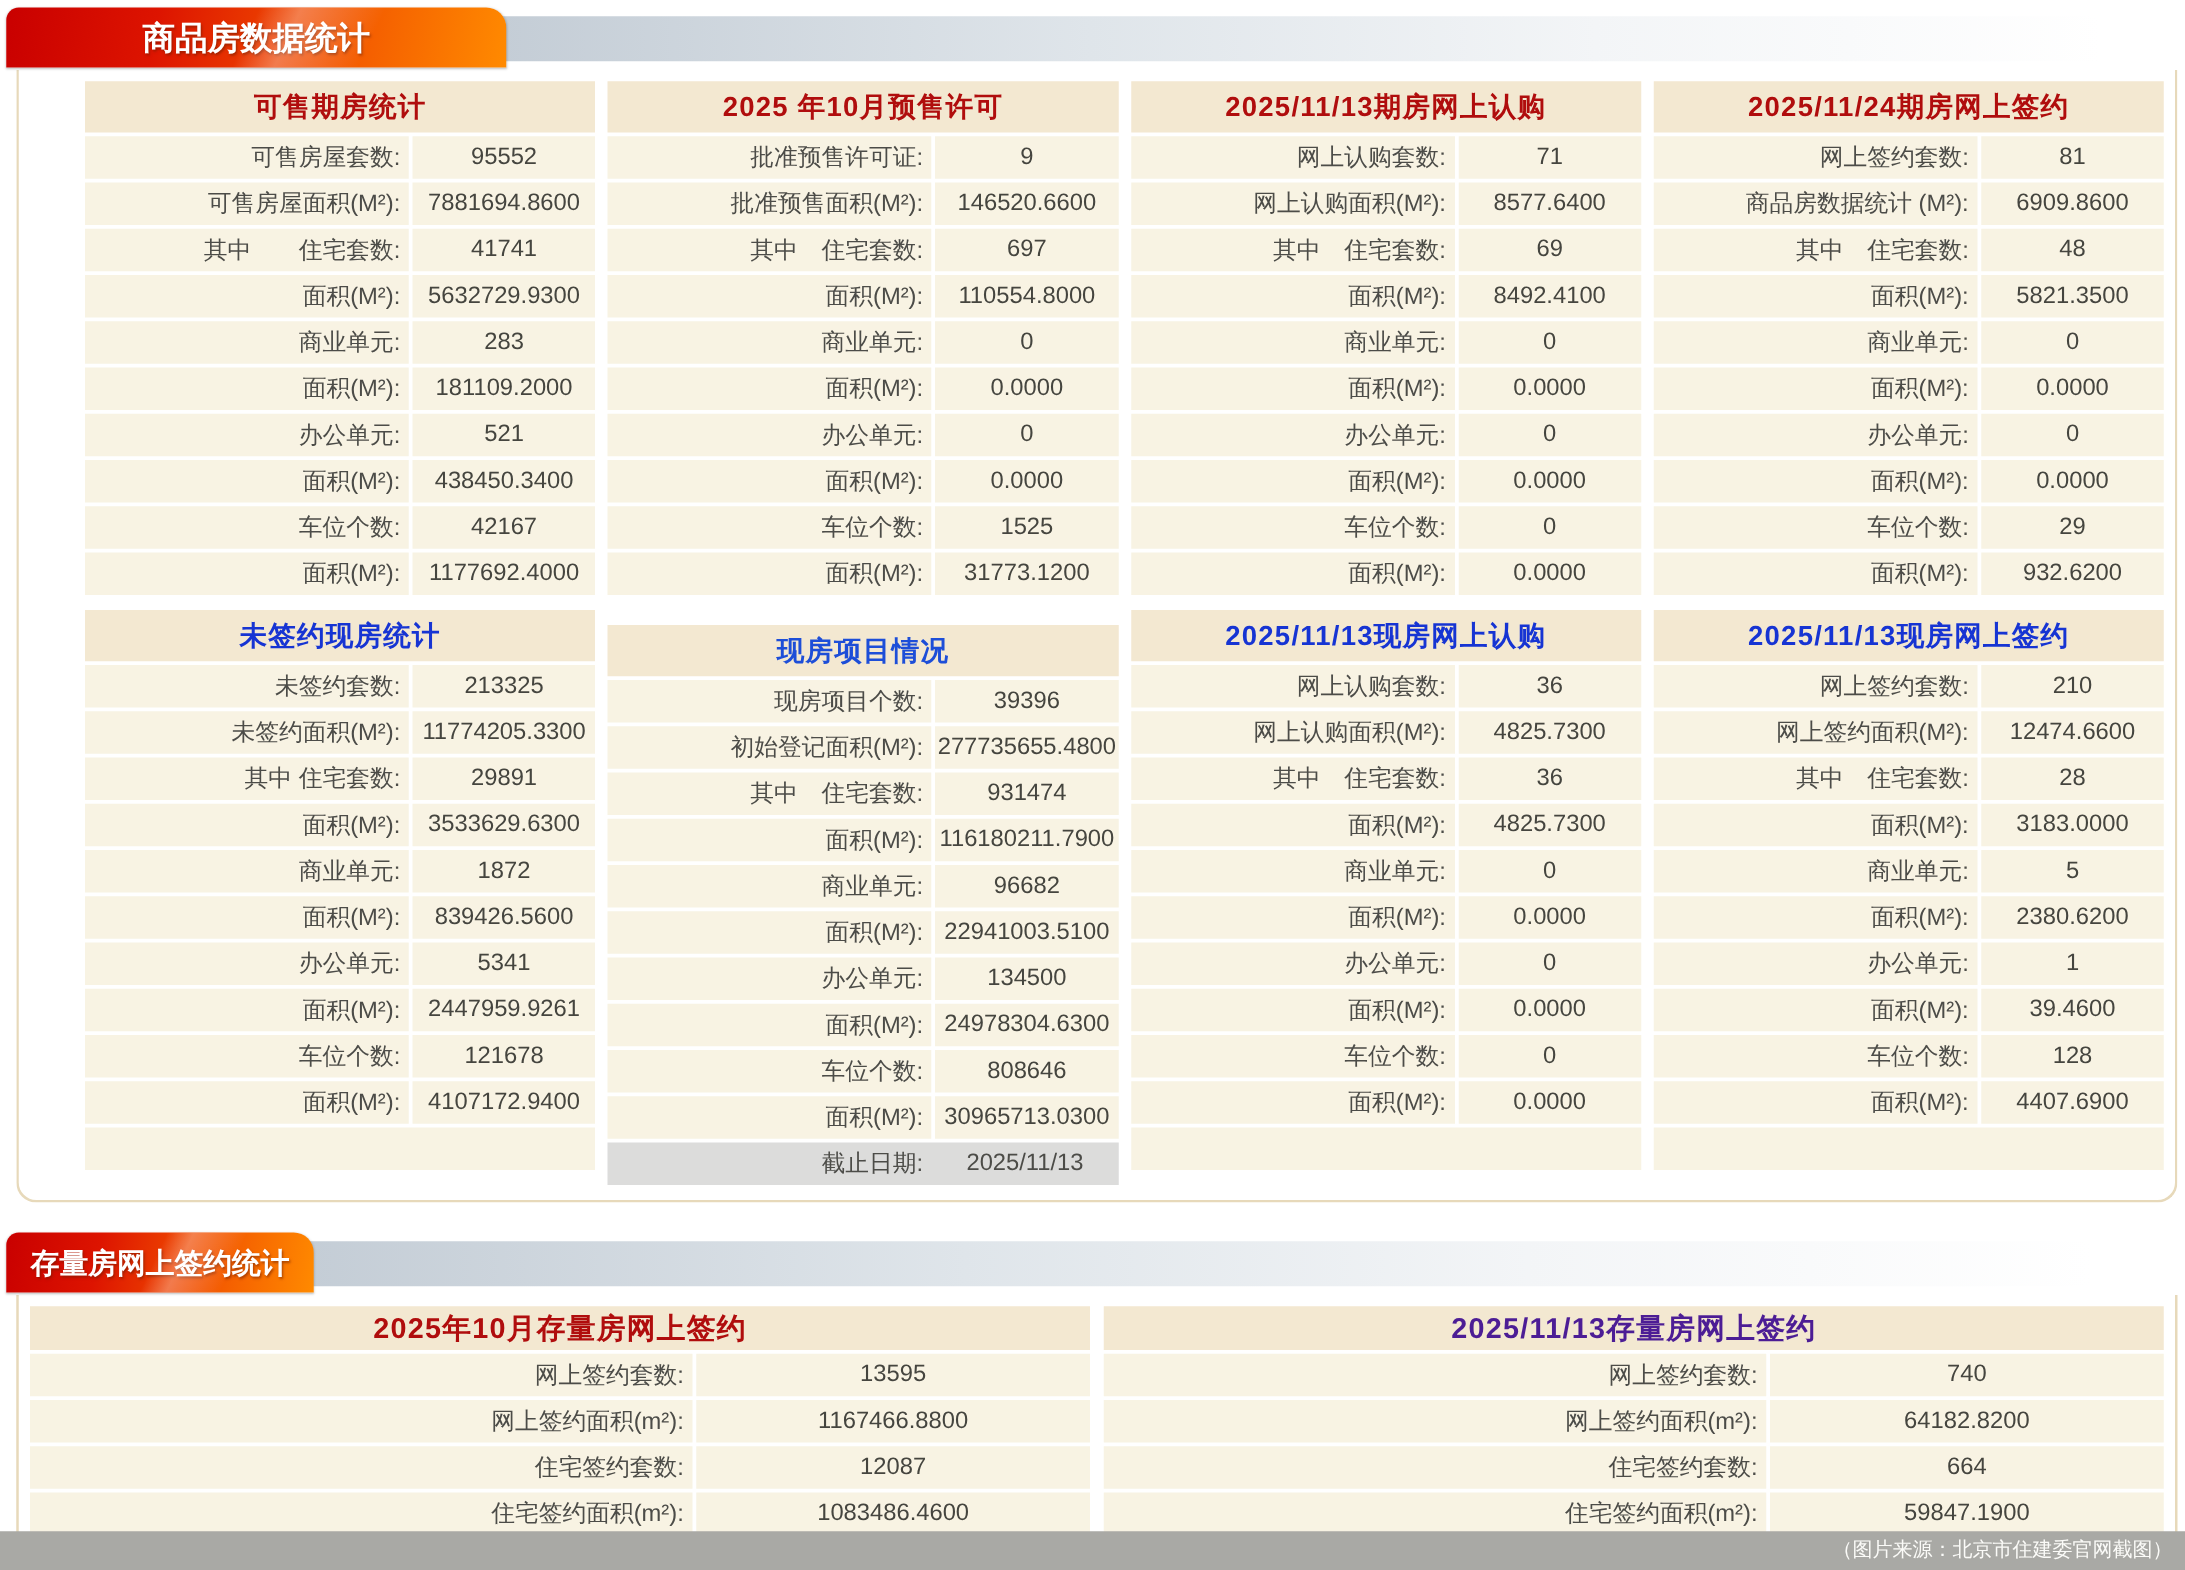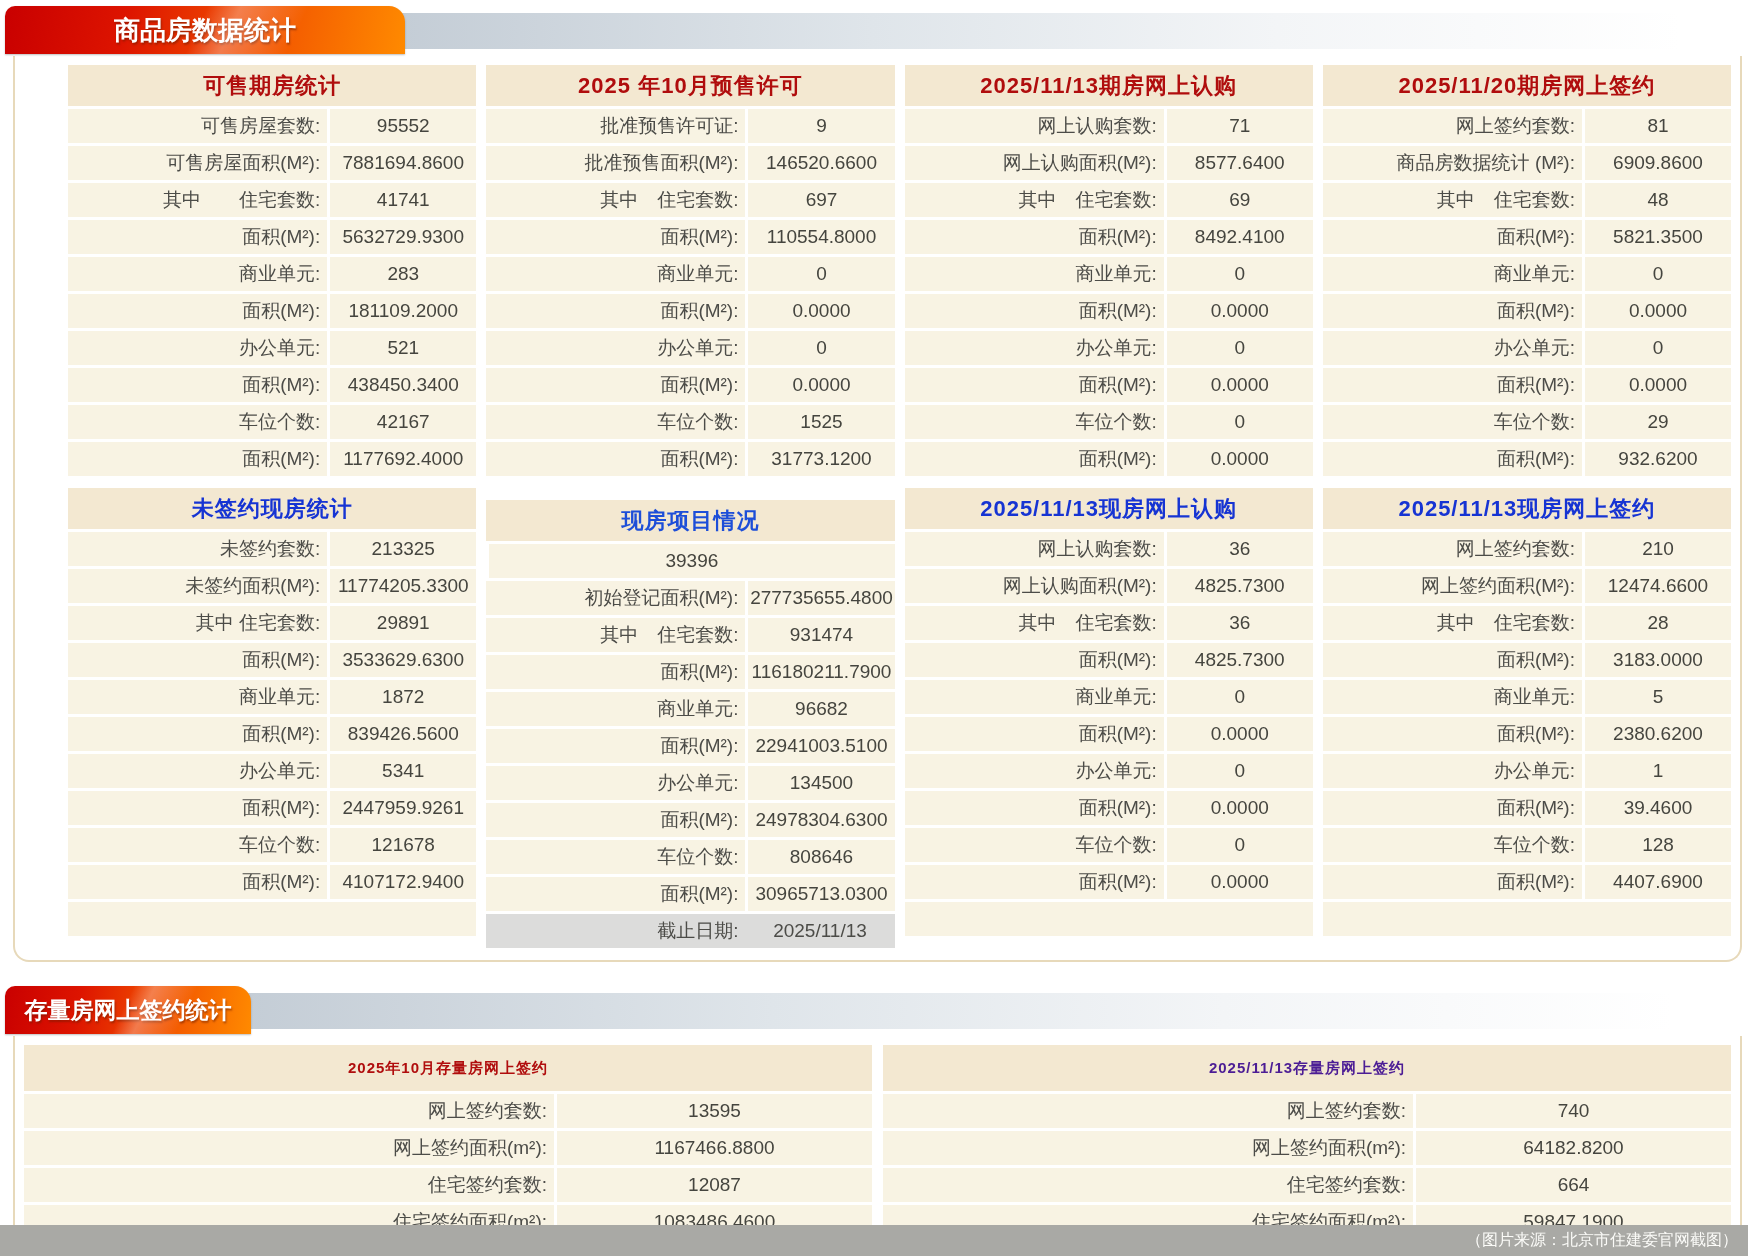--- a/index.html
+++ b/index.html
@@ -58,21 +58,21 @@
   .dtable .val{
     flex:1;margin-left:3px;background:#f8f3e3;
     display:flex;align-items:center;justify-content:center;
     color:#45453f;font-size:19px;
   }
   .dtable .row.footer-empty{background:#f8f3e3;}
   .dtable .row.footer-date{background:#dcdcdb;}
   .dtable .row.footer-date .lbl,
   .dtable .row.footer-date .val{background:transparent;margin-left:0;color:#4c4c48;}
   
-  .btable .hd{height:46px;font-size:15px;}
+  .btable .hd{height:35px;font-size:23px;}
   .btable .lbl{flex-basis:62.5%;}
   .btable .row{height:34px;}
   
   #caption-bar{
     position:absolute;left:0;right:0;bottom:0;height:31px;
     background:#a9a9a5;color:#fbfbf8;font-size:16px;
     display:flex;align-items:center;justify-content:flex-end;
     padding-right:10px;box-sizing:border-box;
   }
   .spacer22{height:22px;}
@@ -215,21 +215,21 @@
         <div class="row">
           <div class="lbl">车位个数:</div>
           <div class="val">0</div>
         </div>
         <div class="row">
           <div class="lbl">面积(M²):</div>
           <div class="val">0.0000</div>
         </div>
       </div>
       <div class="dtable">
-        <div class="hd" style="color: rgb(176, 13, 13);">2025/11/20期房网上签约</div>
+        <div class="hd" style="color: rgb(176, 13, 13);">2025/11/24期房网上签约</div>
         <div class="row">
           <div class="lbl">网上签约套数:</div>
           <div class="val">81</div>
         </div>
         <div class="row">
           <div class="lbl">商品房数据统计 (M²):</div>
           <div class="val">6909.8600</div>
         </div>
         <div class="row">
           <div class="lbl">其中　住宅套数:</div>
@@ -304,20 +304,21 @@
         </div>
         <div class="row">
           <div class="lbl">面积(M²):</div>
           <div class="val">4107172.9400</div>
         </div>
         <div class="row footer-empty"></div>
       </div>
       <div class="dtable">
         <div class="hd" style="color: #1d4ed8; margin-top: 12px;">现房项目情况</div>
         <div class="row">
+          <div class="lbl">现房项目个数:</div>
           <div class="val">39396</div>
         </div>
         <div class="row">
           <div class="lbl">初始登记面积(M²):</div>
           <div class="val">277735655.4800</div>
         </div>
         <div class="row">
           <div class="lbl">其中　住宅套数:</div>
           <div class="val">931474</div>
         </div>

